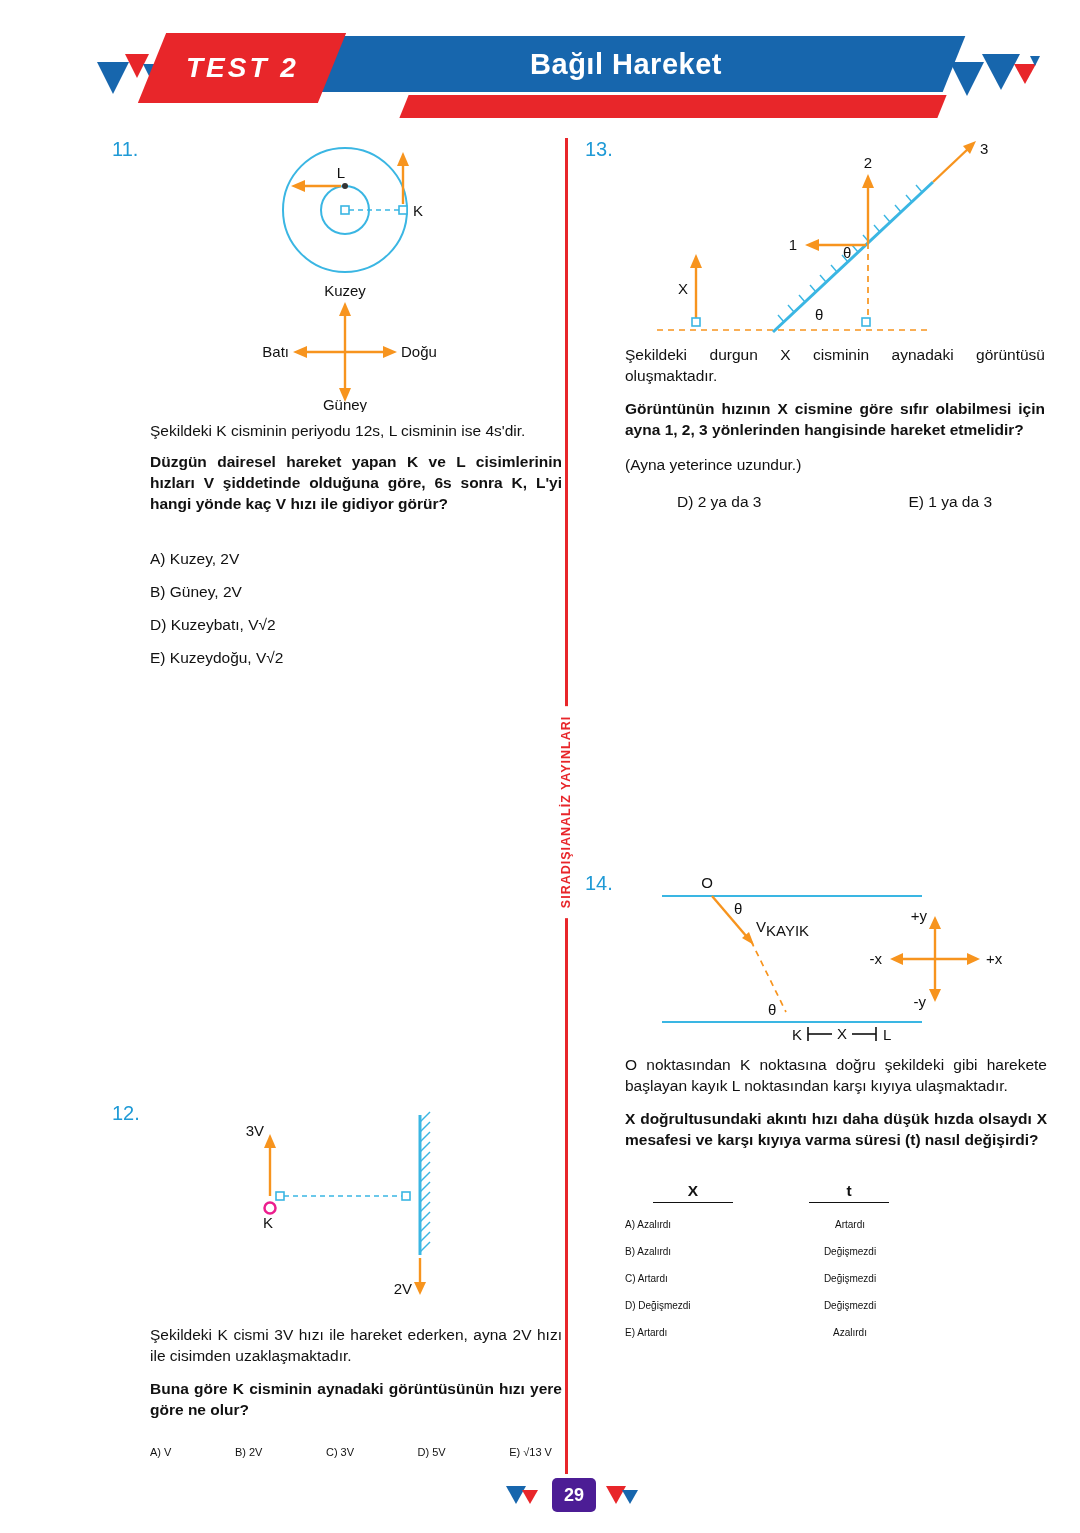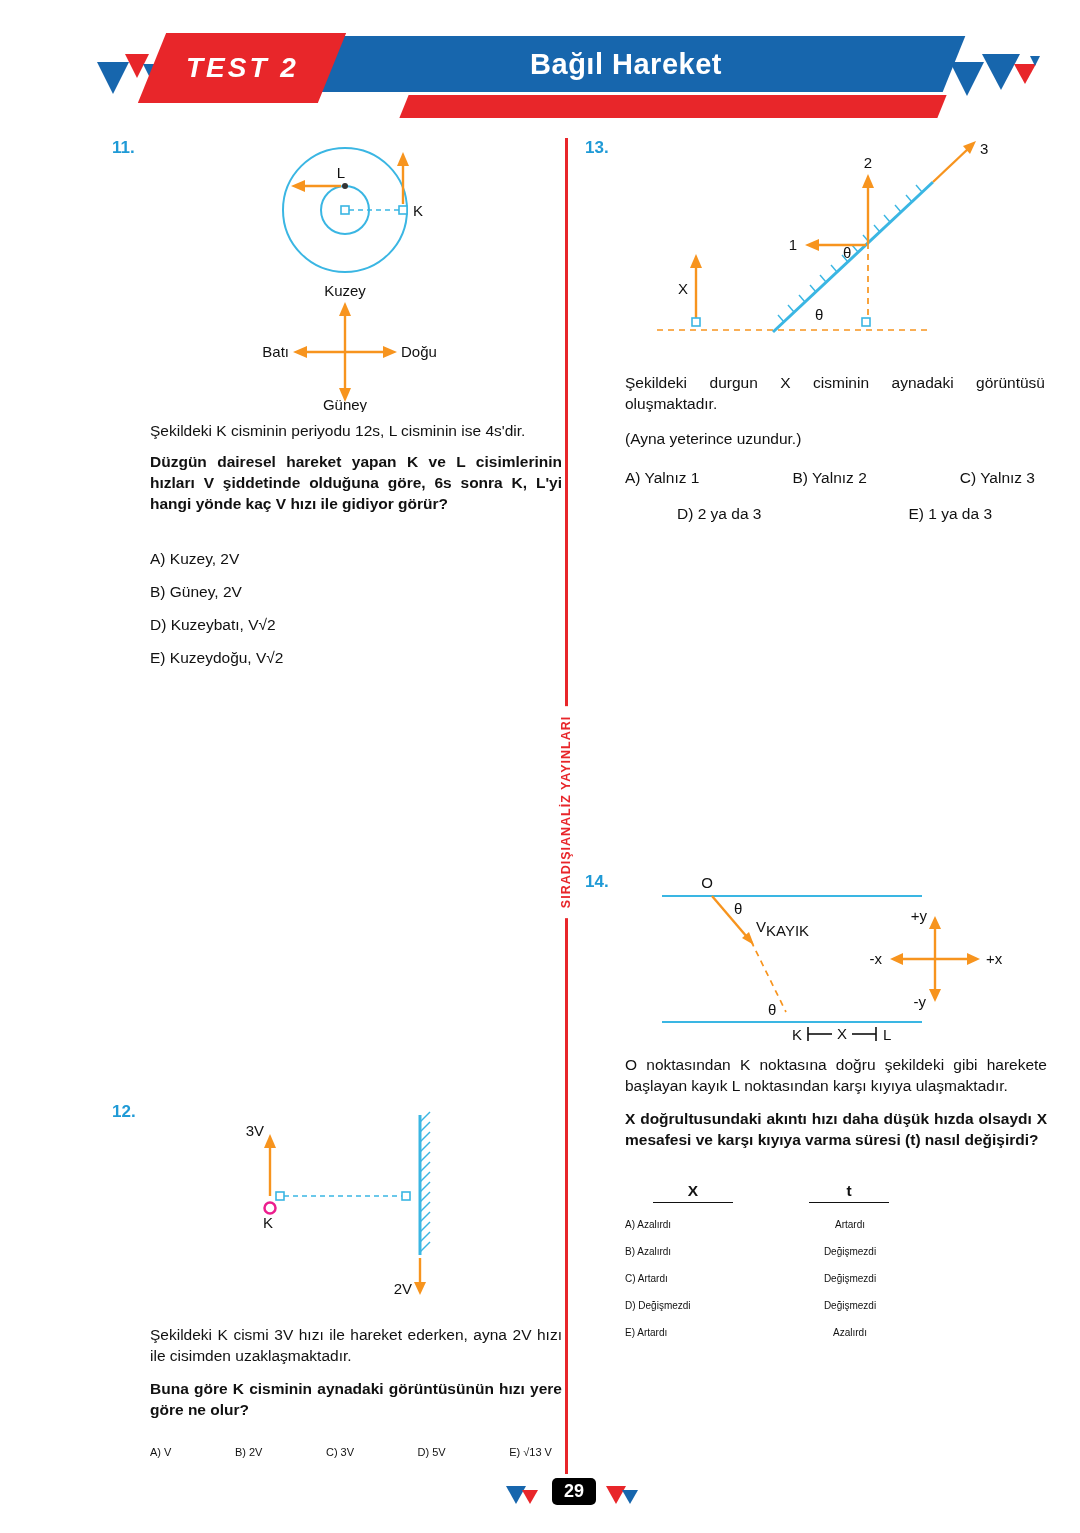--- a/index.html
+++ b/index.html
@@ -1,19 +1,19 @@
 <!DOCTYPE html>
 <html><head>
 <meta charset="utf-8">
 <style>
   body{margin:0;background:#e9e9e9}
   .page{position:relative;width:1080px;height:1533px;background:#fff;margin:0 auto;
         font-family:"Liberation Sans",sans-serif;color:#111;overflow:hidden}
   .q{position:absolute}
-  .qnum{position:absolute;left:0;top:-2px;font-weight:bold;font-size:17px;color:#1f9ad6}
+  .qnum{position:absolute;left:0;top:-2px;font-weight:normal;font-size:20px;color:#1f9ad6}
   .qc{padding-left:38px}
   .p{font-size:15.5px;line-height:1.36;text-align:justify}
   .b{font-weight:bold}
   .opt{font-size:15.5px;margin-bottom:15px}
   svg text{font-family:"Liberation Sans",sans-serif;font-size:15px;fill:#111}
   .cy{stroke:#3ab6e3;fill:none;stroke-width:2}
   .cy3{stroke:#3ab6e3;fill:none;stroke-width:3}
   .or{stroke:#f7941e;fill:none;stroke-width:2.4}
   .orh{fill:#f7941e;stroke:none}
   .dashcy{stroke:#3ab6e3;stroke-width:1.6;stroke-dasharray:5 4;fill:none}
@@ -30,21 +30,21 @@
   .testshape{position:absolute;left:152px;top:33px;width:180px;height:70px;background:#e8262a;
           transform:skewX(-22deg);z-index:3;display:flex;align-items:center;justify-content:center}
   .testshape span{transform:skewX(22deg);color:#fff;font-weight:bold;font-style:italic;
           font-size:28px;letter-spacing:3px}
   
   .divline{position:absolute;left:565px;top:138px;width:2.5px;height:1336px;background:#e8262a}
   .divlabel{position:absolute;left:566px;top:812px;transform:translate(-50%,-50%) rotate(-90deg);
           background:#fff;padding:4px 10px;color:#e8262a;font-weight:bold;font-size:12.5px;
           letter-spacing:1px;white-space:nowrap}
   
-  .pagebox{position:absolute;left:552px;top:1478px;width:44px;height:27px;background:#000000;
+  .pagebox{position:absolute;left:552px;top:1478px;width:44px;height:34px;background:#4c1d95;
           border-radius:5px;color:#fff;font-weight:bold;font-size:18px;display:flex;
           align-items:center;justify-content:center}
   
   .row13a{display:flex;justify-content:space-between;width:410px;font-size:15.5px;margin-top:20px}
   .row13b{display:flex;justify-content:space-between;width:315px;margin-left:52px;font-size:15.5px;margin-top:18px}
   .row12{display:flex;justify-content:space-between;width:402px;font-size:11px;margin-top:26px}
   
   .tbl{margin-top:32px}
   .tblhead{display:flex;font-size:15.5px;font-weight:bold}
   .tblhead span{display:inline-block;width:80px;text-align:center;border-bottom:1.7px solid #111;padding-bottom:2px}
@@ -222,27 +222,23 @@
         <line class="dashor" x1="235" y1="103" x2="235" y2="188"></line>
         <rect class="sq" x="229" y="178" width="8" height="8"></rect>
         <text x="182" y="180">θ</text>
         <g>
           <line class="or" x1="63" y1="186" x2="63" y2="126"></line>
           <polygon class="orh" points="63,114 57,128 69,128"></polygon>
         </g>
         <rect class="sq" x="59" y="178" width="8" height="8"></rect>
         <text x="50" y="154" text-anchor="middle">X</text>
       </svg>
-      <div class="p" style="margin-top:32px;width:420px">Şekildeki durgun X cisminin aynadaki görüntüsü oluşmaktadır.</div>
+      <div class="p" style="margin-top:4px;width:420px">Şekildeki durgun X cisminin aynadaki görüntüsü oluşmaktadır.</div>
+      <div class="p b" style="margin-top:12px;width:420px">Görüntünün hızının X cismine göre sıfır olabilmesi için ayna 1, 2, 3 yönlerinden hangisinde hareket etmelidir?</div>
       <div class="p" style="margin-top:14px">(Ayna yeterince uzundur.)</div>
-      <div class="row13a">
-        <span>A) Yalnız 1</span>
-        <span>B) Yalnız 2</span>
-        <span>C) Yalnız 3</span>
-      </div>
       <div class="row13b">
         <span>D) 2 ya da 3</span>
         <span>E) 1 ya da 3</span>
       </div>
     </div>
   </div>
 
   <div class="q" style="left:585px;top:874px;width:462px">
     <div class="qnum">14.</div>
     <div class="qc" style="padding-left:40px">

